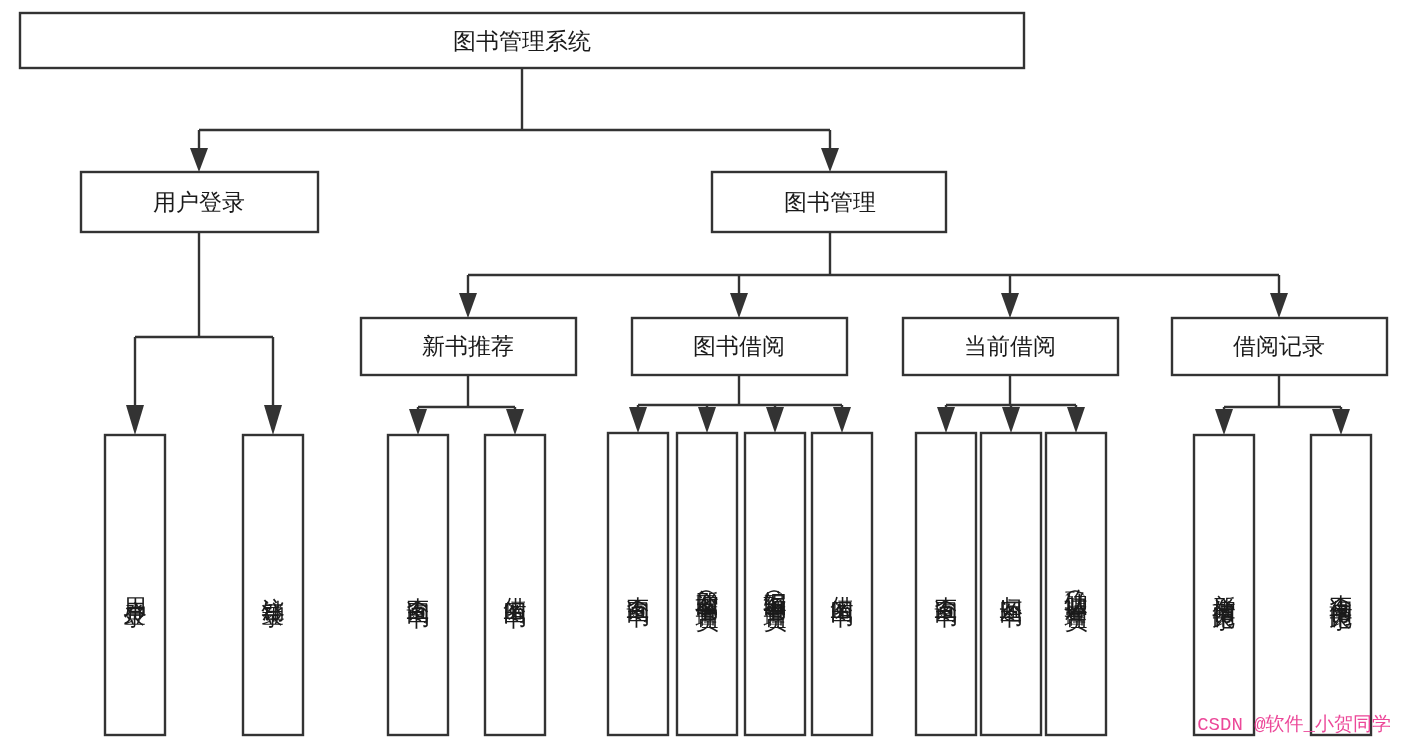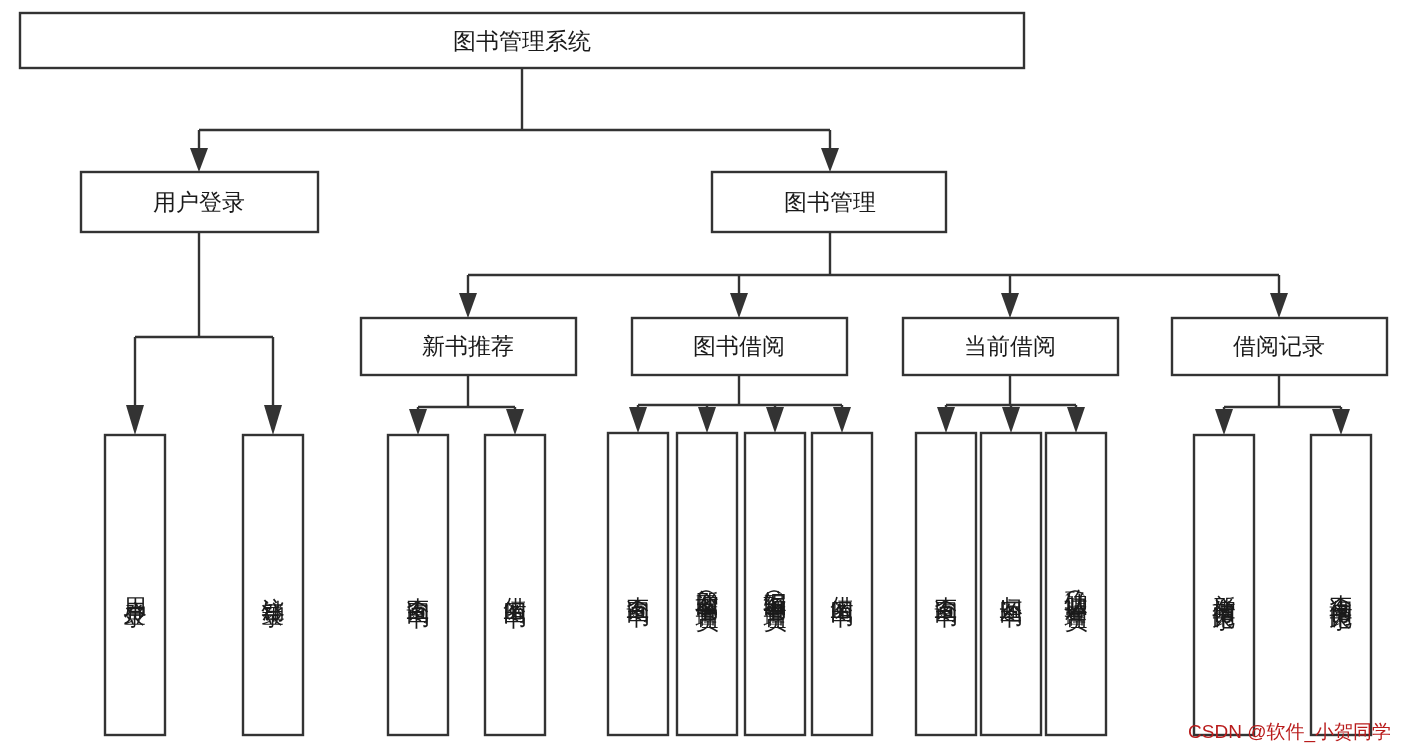--- a/index.html
+++ b/index.html
@@ -62,24 +62,24 @@
     display: flex;
     align-items: center;
     justify-content: center;
     white-space: nowrap;
     pointer-events: none;
     user-select: none;
   }
   .watermark {
     position: absolute;
     right: 14px;
-    bottom: 2px;
-    font-family: Liberation Sans, sans-serif;
+    bottom: 10px;
+    font-family: Liberation Mono, monospace;
     font-size: 19px;
-    color: #b91c1c;
+    color: #ec4899;
     white-space: nowrap;
     user-select: none;
   }
 </style>
 </head>
 <body>
 
 <div id="diagram-root">
 
   <svg id="tree-svg" viewBox="0 0 1405 747" xmlns="http://www.w3.org/2000/svg">

